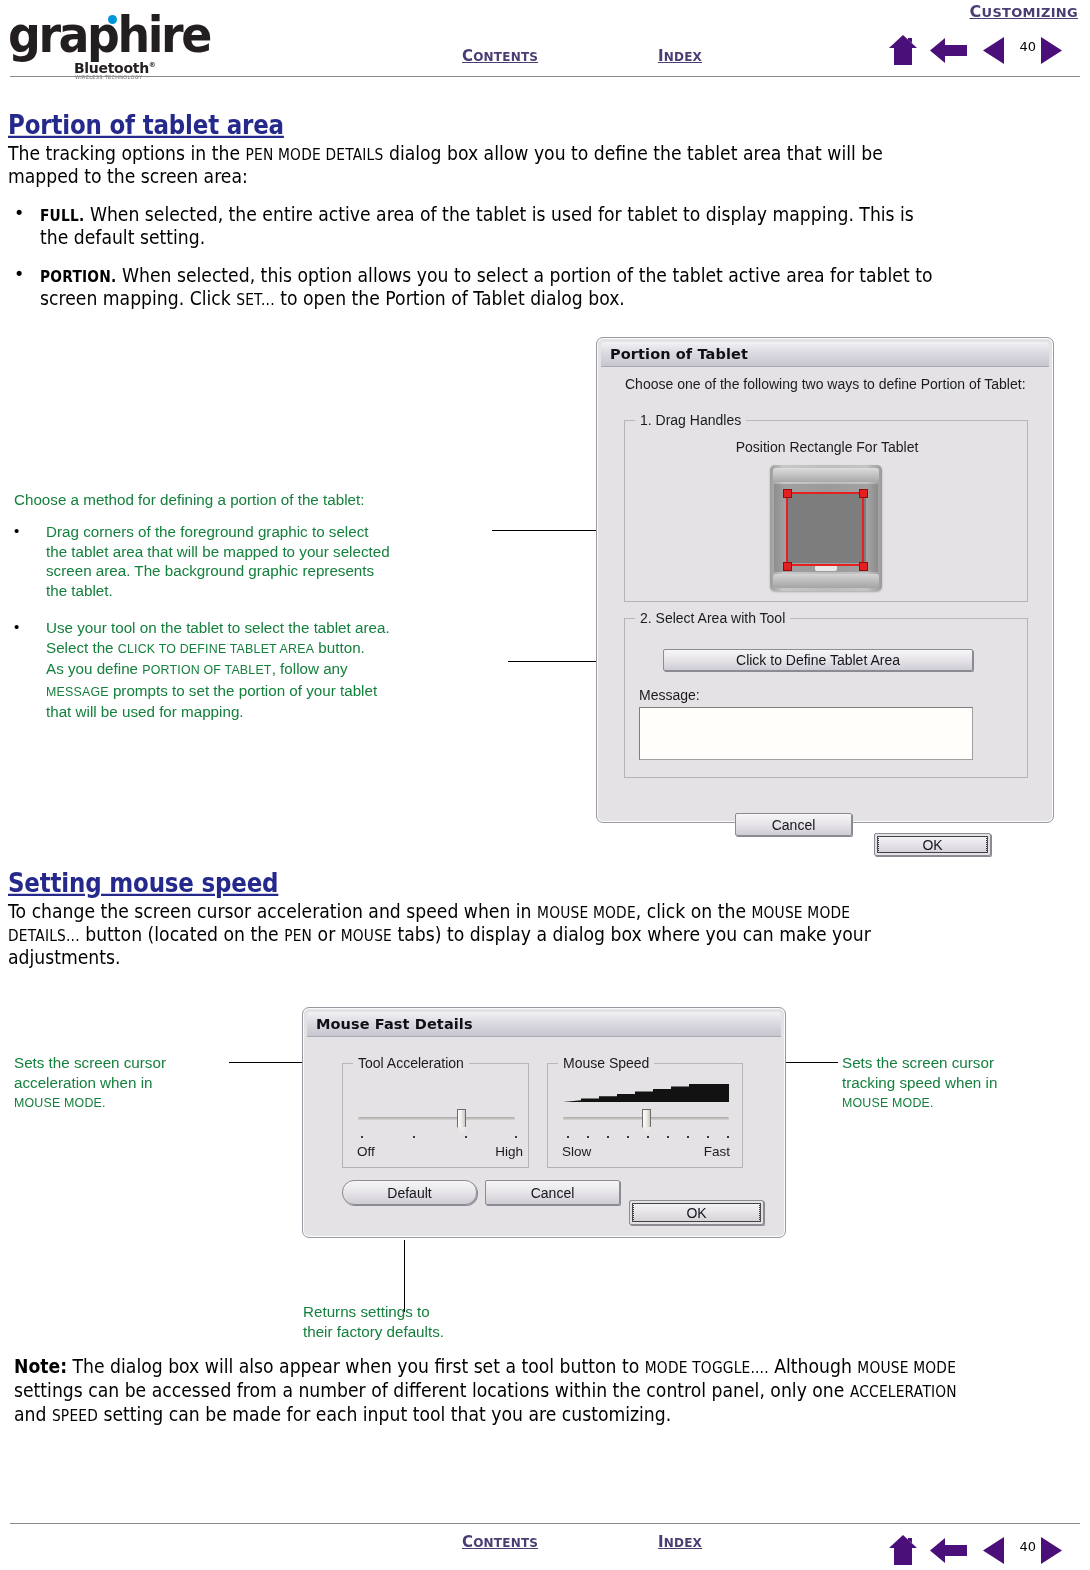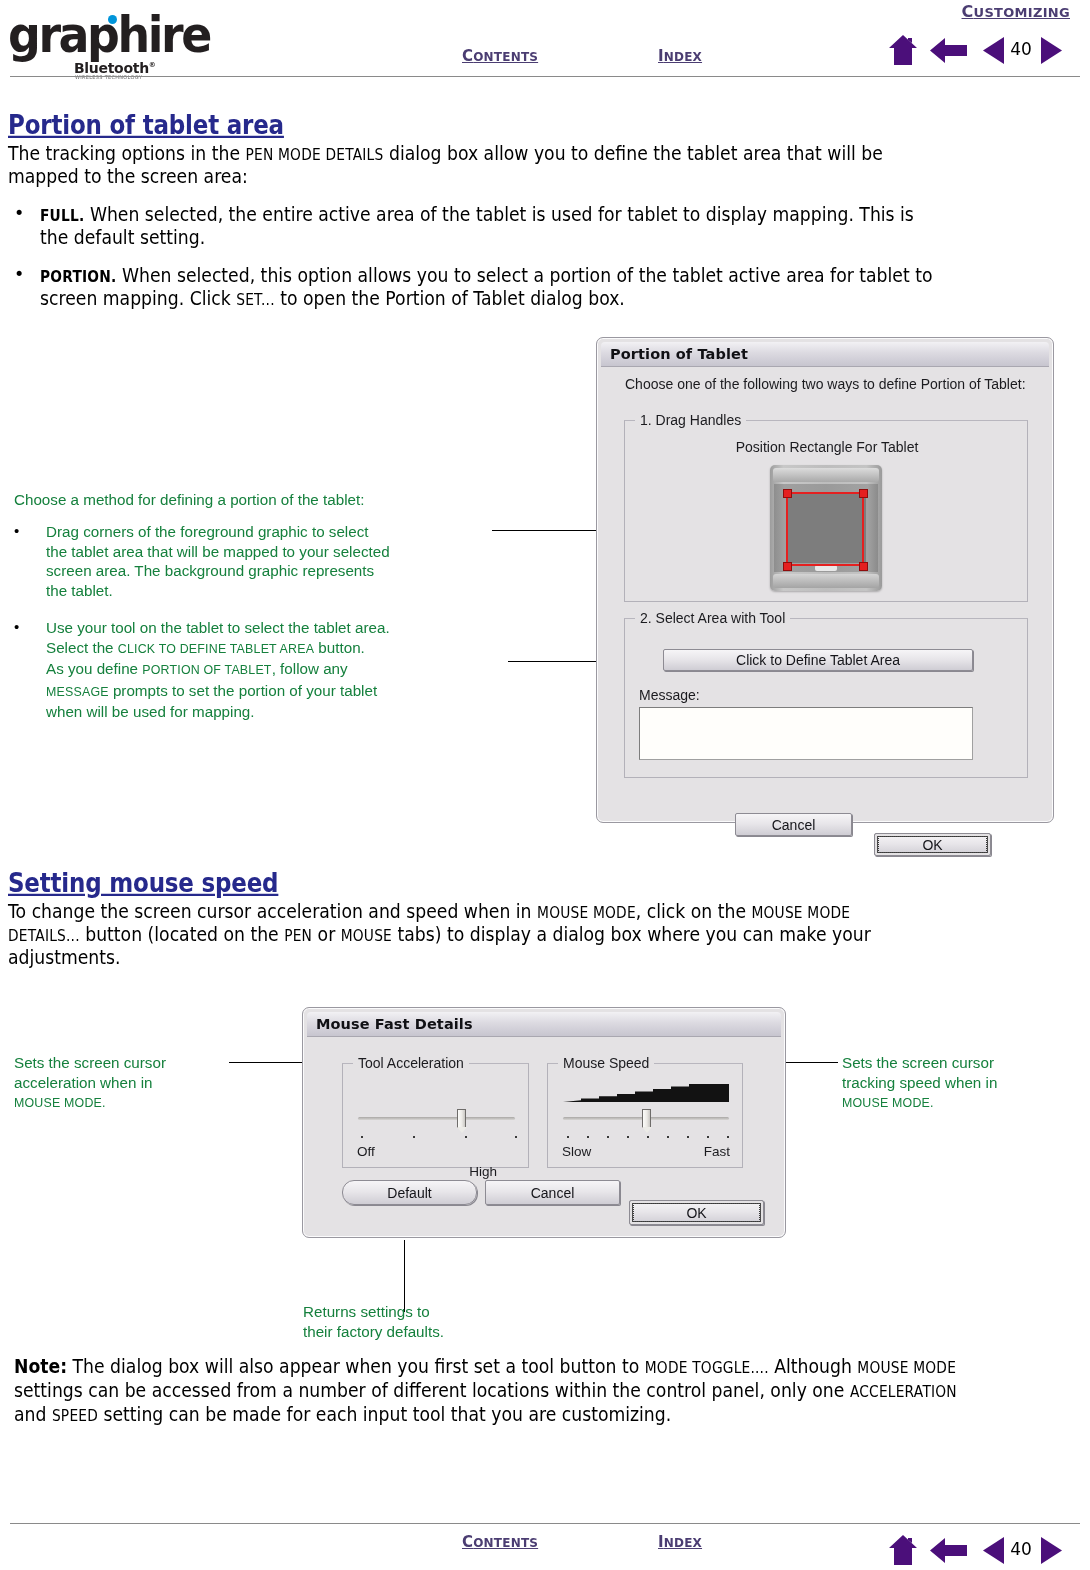--- a/index.html
+++ b/index.html
@@ -51,38 +51,38 @@
     color:#4b3d72;
     text-decoration:underline;
     font-weight:bold;
     white-space:nowrap;
     cursor:pointer;
   }
   .smallcaps-link { font-size:15px; letter-spacing:0.2px; }
   .smallcaps-link .sc { font-size:12px; }
 
   .chapter-title {
-    position:absolute; right:20px; top:2px;
+    position:absolute; right:12px; top:2px;
     font-family:"DejaVu Sans", sans-serif;
     font-weight:bold; font-size:16px;
     color:#4b3d72;
     text-decoration:underline;
     letter-spacing:0.3px;
     white-space:nowrap;
     cursor:pointer;
   }
   .chapter-title .sc { font-size:13px; }
 
   .navicons { position:absolute; height:34px; }
   .nav-ico { position:absolute; cursor:pointer; }
   .pagenum {
     position:absolute;
     font-family:"DejaVu Sans", sans-serif;
-    font-size:17px; color:#000;
-    text-align:center;
+    font-size:13px; color:#000;
+    text-align:right;
   }
 
   
   .h2 {
     position:absolute;
     font-family:"DejaVu Sans", sans-serif;
     font-weight:bold; font-size:23px;
     color:#26298c;
     text-decoration:underline;
     letter-spacing:-0.2px;
@@ -334,21 +334,21 @@
   <span>screen area.  The background graphic represents</span><br>
   <span>the tablet.</span>
 </div>
 
 <div class="cbull" style="left:14px; top:618px;">•</div>
 <div class="callout" style="left:46px; top:618px; width:470px;">
   <span>Use your tool on the tablet to select the tablet area.</span><br>
   <span>Select the </span><span class="sc">CLICK TO DEFINE TABLET AREA</span><span> button.</span><br>
   <span>As you define </span><span class="sc">PORTION OF TABLET</span><span>, follow any</span><br>
   <span class="sc">MESSAGE</span><span> prompts to set the portion of your tablet</span><br>
-  <span>when will be used for mapping.</span>
+  <span>that will be used for mapping.</span>
 </div>
 
 <div class="leader leader-h" style="left:492px; top:530px; width:283px;"></div>
 <div class="leader leader-h" style="left:508px; top:661px; width:160px;"></div>
 
 <div class="dlg" style="left:596px; top:337px; width:458px; height:486px;">
   <div class="dlg-title">
     <span>Portion of Tablet</span>
   </div>
   <div class="dlg-body">
@@ -429,21 +429,21 @@
       <div class="group-label">Tool Acceleration</div>
 
       <div class="slider-track" style="left:15px; top:53px; width:157px;">
         <div class="slider-thumb" style="left:99px; top:-8px;"></div>
       </div>
       <div class="tick" style="left:18px;  top:72px;"></div>
       <div class="tick" style="left:70px;  top:72px;"></div>
       <div class="tick" style="left:122px; top:72px;"></div>
       <div class="tick" style="left:172px; top:72px;"></div>
       <div class="endlabel" style="left:14px; top:80px;">Off</div>
-      <div class="endlabel" style="right:31px; top:80px;margin-top:20px;">High</div>
+      <div class="endlabel" style="right:5px; top:80px;">High</div>
     </div>
 
     <div class="group" style="left:240px; top:25px; width:196px; height:105px;">
       <div class="group-label">Mouse Speed</div>
 
       <svg class="wedge" style="left:15px; top:18px;" width="166" height="22" viewBox="0 0 166 22">
         <path d="M0 20 L18 18.2 L18 16.4 L36 16.4 L36 14.2 L54 14.2 L54 12 L72 12 L72 9.5 L90 9.5
                  L90 7 L108 7 L108 4.5 L126 4.5 L126 2 L166 2 L166 20 Z" fill="#121212"></path>
       </svg>
 

